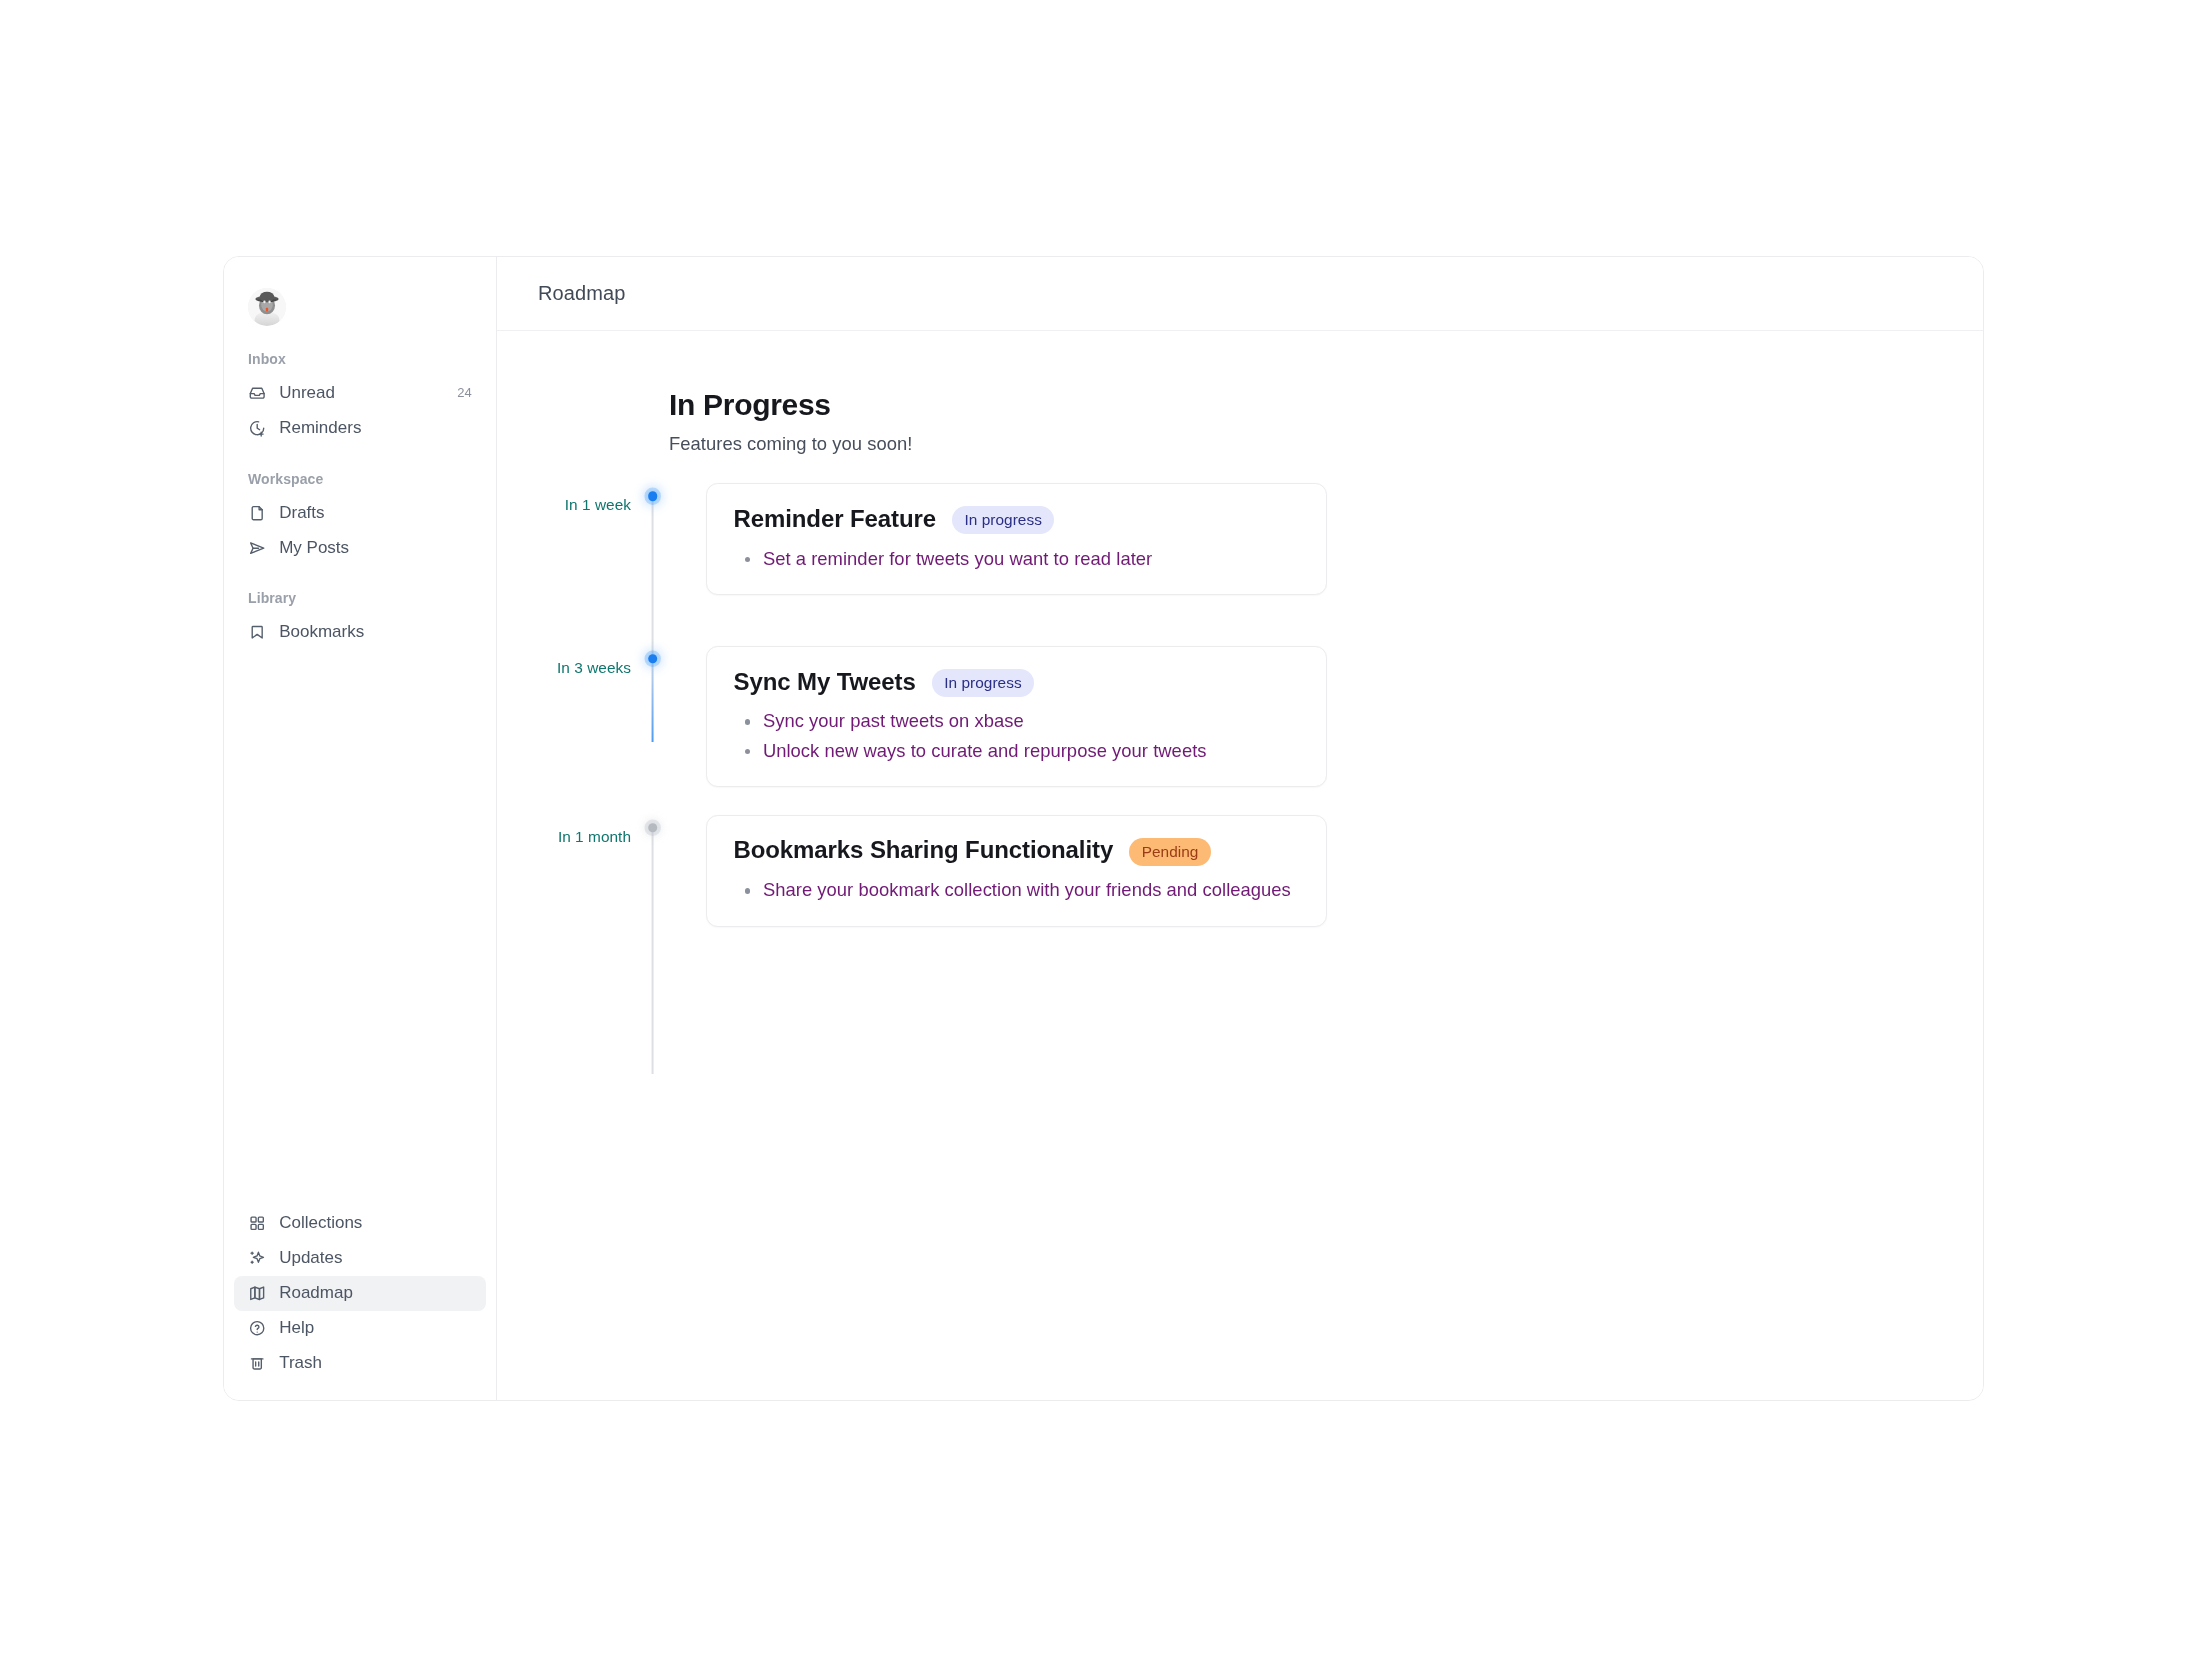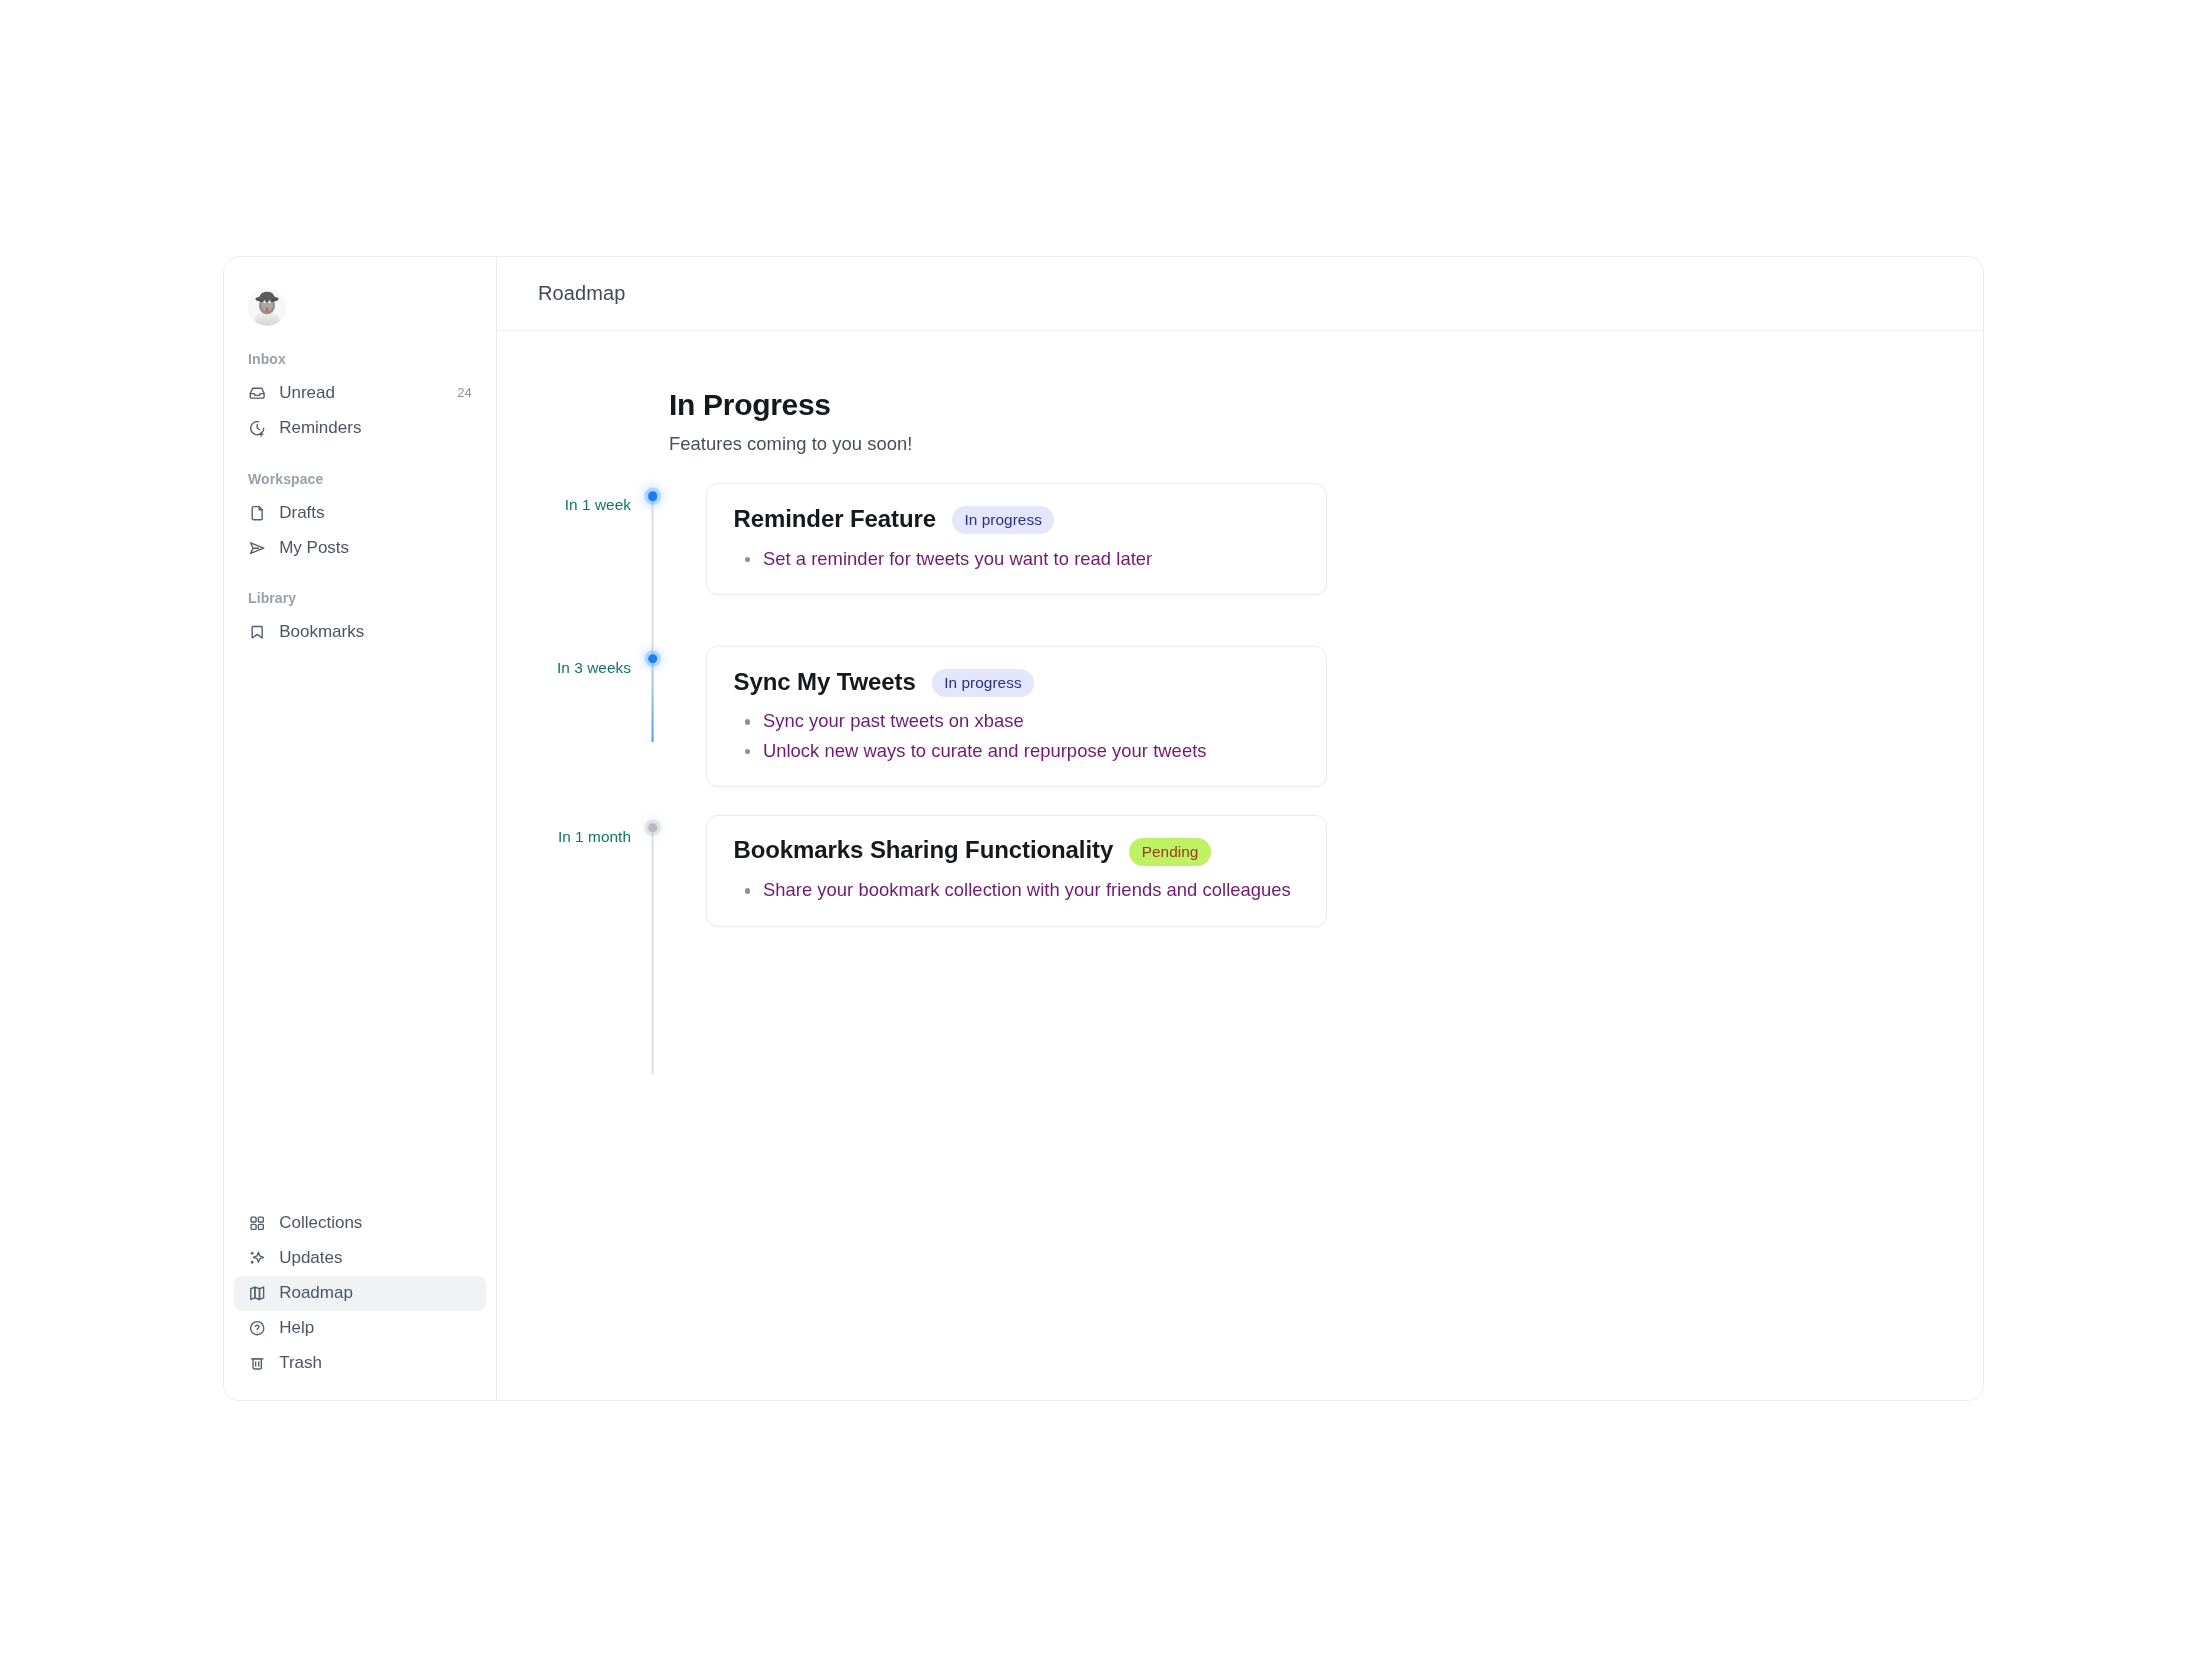--- a/index.html
+++ b/index.html
@@ -216,21 +216,21 @@
     padding: 0 12.5px;
     border-radius: 14px;
     font-size: 15.4px;
     font-weight: 500;
     letter-spacing: 0.04px;
     white-space: nowrap;
     position: relative;
     top: 1.5px;
   }
   .badge.inprogress { background: #e4e6fb; color: #2a2f85; }
-  .badge.pending { background: #bef264; color: #9a3c16; }
+  .badge.pending { background: #fdba74; color: #9a3c16; }
 
   .card ul {
     list-style: none;
     margin-top: 13.2px;
     padding-left: 5.9px;
   }
   .card li {
     position: relative;
     padding-left: 23.5px;
     font-size: 18.4px;

